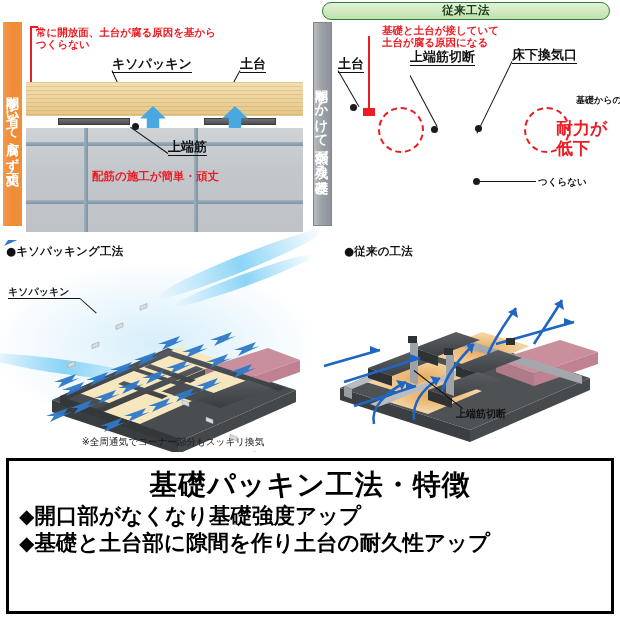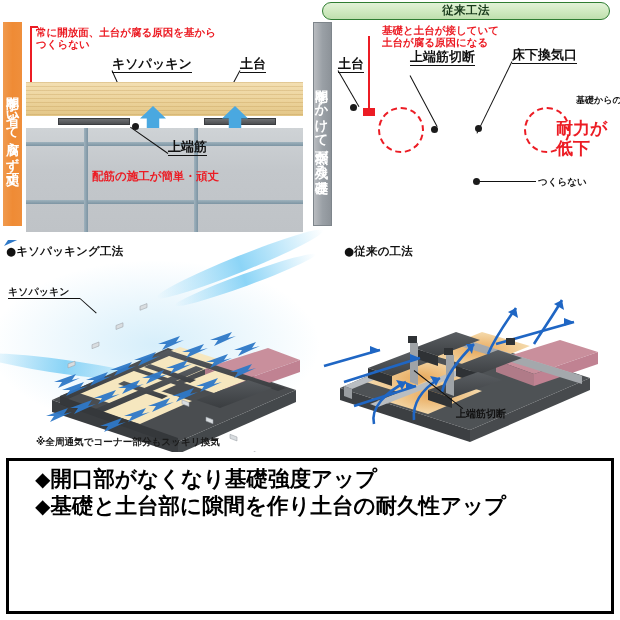--- a/index.html
+++ b/index.html
@@ -103,22 +103,22 @@
   
   .iso-wrap { position: absolute; top: 240px; width: 310px; height: 212px; }
   .iso-left  { left: 0; }
   .iso-right { left: 310px; }
 
   .iso-title {
     position: absolute; top: 4px; font-size: 11.5px; font-weight: bold; color: #111;
     letter-spacing: .2px;
   }
   .iso-cap {
-    position: absolute; bottom: 3px; width: 100%; text-align: left;
-    font-size: 9.6px; color: #1b1b1b; font-weight: bold; padding-left: 36px;
+    position: absolute; bottom: 3px; width: 100%; text-align: center;
+    font-size: 9.6px; color: #1b1b1b; font-weight: normal; padding-left: 36px;
   }
 
   .breeze {                  
     position: absolute; border-radius: 50%;
     background: radial-gradient(closest-side, rgba(120,200,240,.55), rgba(150,215,245,0));
   }
   .breeze-streak {
     position: absolute; background: linear-gradient(90deg, rgba(90,185,230,0), rgba(120,205,245,.85), rgba(90,185,230,0));
     border-radius: 50%;
   }
@@ -134,21 +134,21 @@
     position: absolute; left: 6px; top: 458px; width: 608px; height: 156px;
     border: 3px solid #000; background: #fff;
     padding: 4px 8px 0 8px;
   }
   .feature-title {
     text-align: center; font-size: 28px; font-weight: bold; color: #000;
     letter-spacing: 1px; line-height: 1.25; margin-top: 2px;
   }
   .feature-item {
     font-size: 21.5px; font-weight: bold; color: #000; line-height: 1.27;
-    white-space: nowrap; margin-left: 18px;
+    white-space: nowrap; margin-left: 2px;
   }
   .dia { font-size: 20px; }
 </style>
 </head>
 <body>
 
 <div id="page">
 
   <div class="panel panel-left">
 
@@ -393,20 +393,21 @@
         <rect x="196" y="98" width="9" height="7"></rect>
       </g>
     </svg>
 
     <div class="lbl2" style="left:146px; top:167px;">上端筋切断</div>
     <div class="leader" style="left:104px; top:130px; width:62px; transform:rotate(38deg);"></div>
 
   </div>
 
   <div class="featurebox">
+    <div class="feature-title">基礎パッキン工法・特徴</div>
 
     <div class="feature-item">
       <span class="dia">◆</span><span>開口部がなくなり基礎強度アップ</span>
     </div>
     <div class="feature-item">
       <span class="dia">◆</span><span>基礎と土台部に隙間を作り土台の耐久性アップ</span>
     </div>
   </div>
 
 </div>

